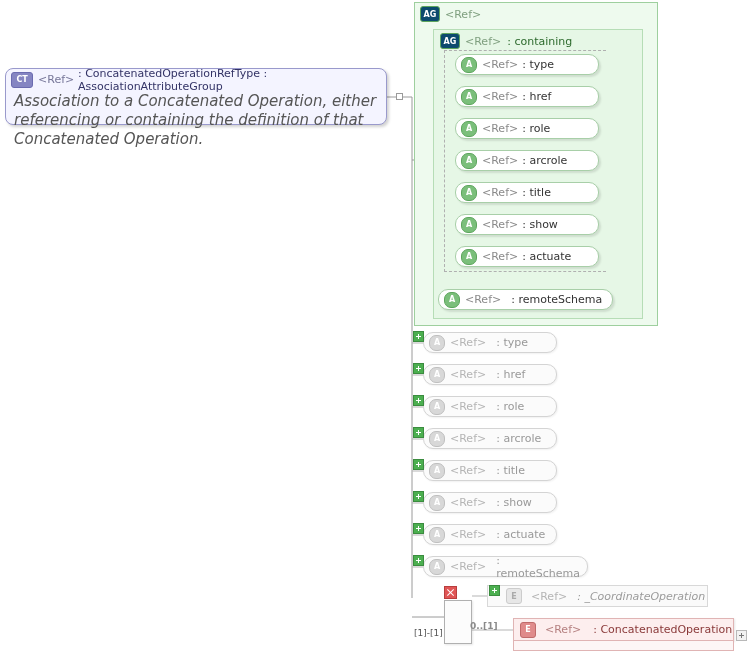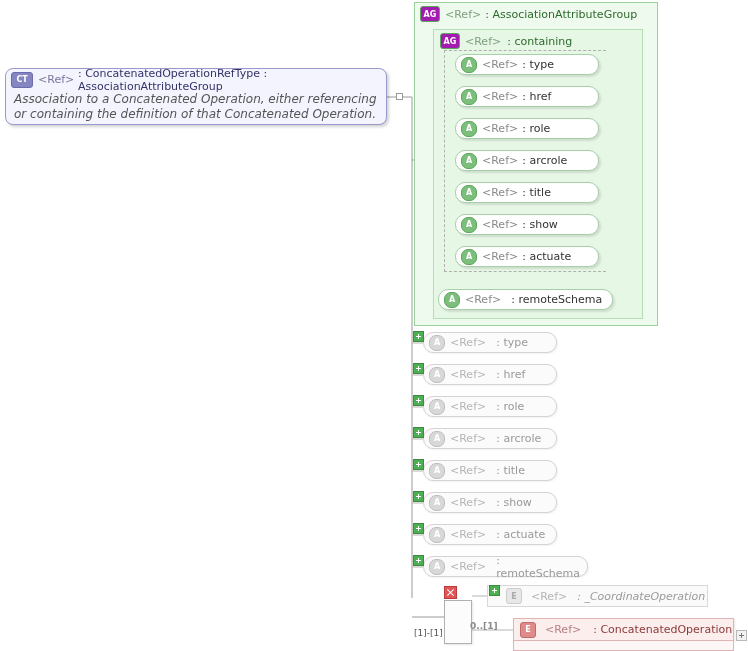--- a/index.html
+++ b/index.html
@@ -60,41 +60,41 @@
     width: 22px;
     height: 14px;
     border-radius: 3px;
     font-size: 8px;
     font-weight: bold;
     color: #ffffff;
     margin-right: 5px;
     letter-spacing: 0px;
   }
   .badge.ct { background: #8585c2; border: 1px solid #6b6bb0; }
-  .badge.ag { background: #a21caf; border: 1px solid #5da55d; width: 18px; }
+  .badge.ag { background: #0c4a6e; border: 1px solid #5da55d; width: 18px; }
   .badge.a  { background: #7bbf7b; border: 1px solid #5da55d; width: 14px; border-radius: 7px; }
   .badge.a-gray { background: #d8d8d8; border: 1px solid #bfbfbf; color: #ffffff; width: 14px; border-radius: 7px; }
   .badge.e  { background: #e08b8b; border: 1px solid #c06b6b; width: 14px; }
   .badge.e-gray { background: #e7e7e7; border: 1px solid #cccccc; color: #aaaaaa; width: 14px; }
 
   .ct-title-ref {
     color: #777799;
     font-size: 11px;
   }
   .ct-title-name {
     color: #333366;
     font-size: 11px;
   }
   .ct-desc {
     position: absolute;
     left: 8px;
     top: 23px;
     right: 8px;
     font-style: italic;
-    font-size: 12px;
+    font-size: 15px;
     color: #555;
     line-height: 1.25;
   }
 
   
   .ag-outer {
     position: absolute;
     left: 414px;
     top: 2px;
     width: 244px;
@@ -356,21 +356,20 @@
     </div>
     <div class="ct-desc">Association to a Concatenated Operation, either referencing or containing the definition of that Concatenated Operation.</div>
   </div>
   <div class="sq-handle" style="left:396px; top:93px;"></div>
 
   <div class="ag-outer">
     <div class="ag-outer-head">
       <span class="badge ag">AG</span>
       <span class="grp-label-ref">&lt;Ref&gt;</span>
       <span style="width:4px"></span>
-      <span class="grp-label-name">: AssociationAttributeGroup</span>
     </div>
 
     <div class="ag-inner">
       <div class="ag-inner-head">
         <span class="badge ag">AG</span>
         <span class="grp-label-ref">&lt;Ref&gt;</span>
         <span style="width:6px"></span>
         <span class="grp-label-name">: containing</span>
       </div>
     </div>

